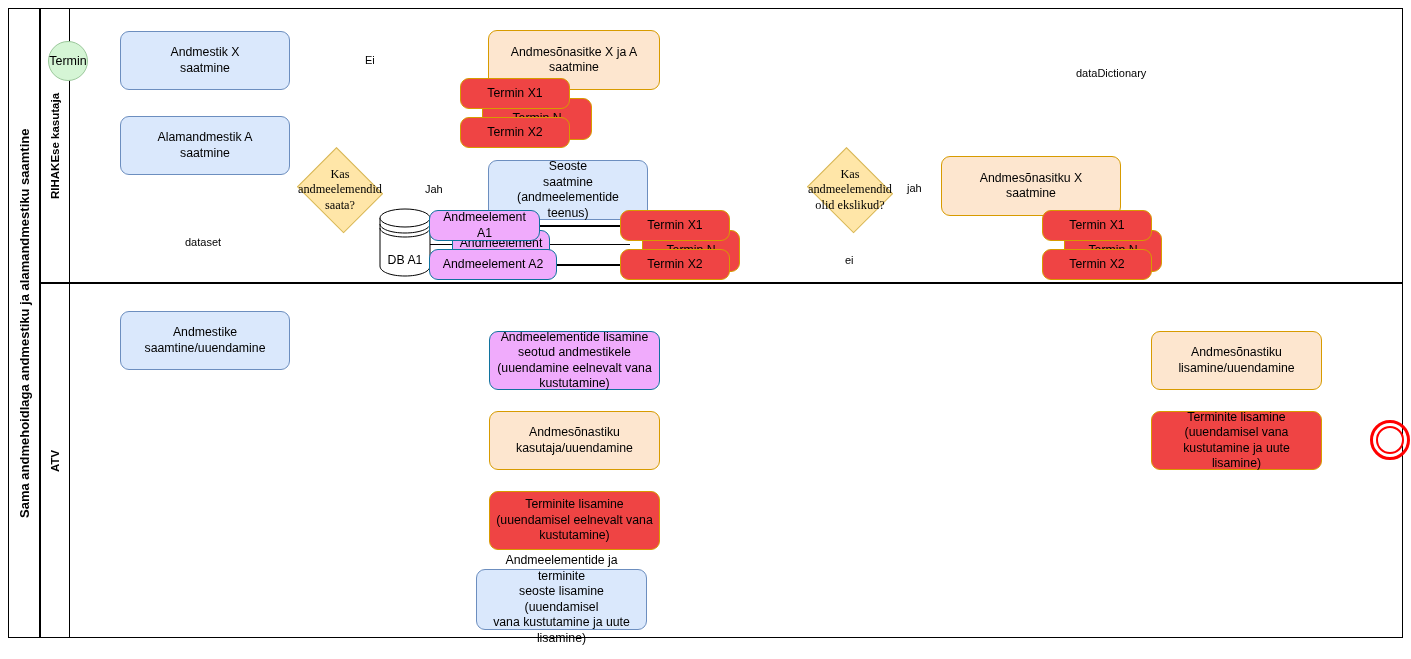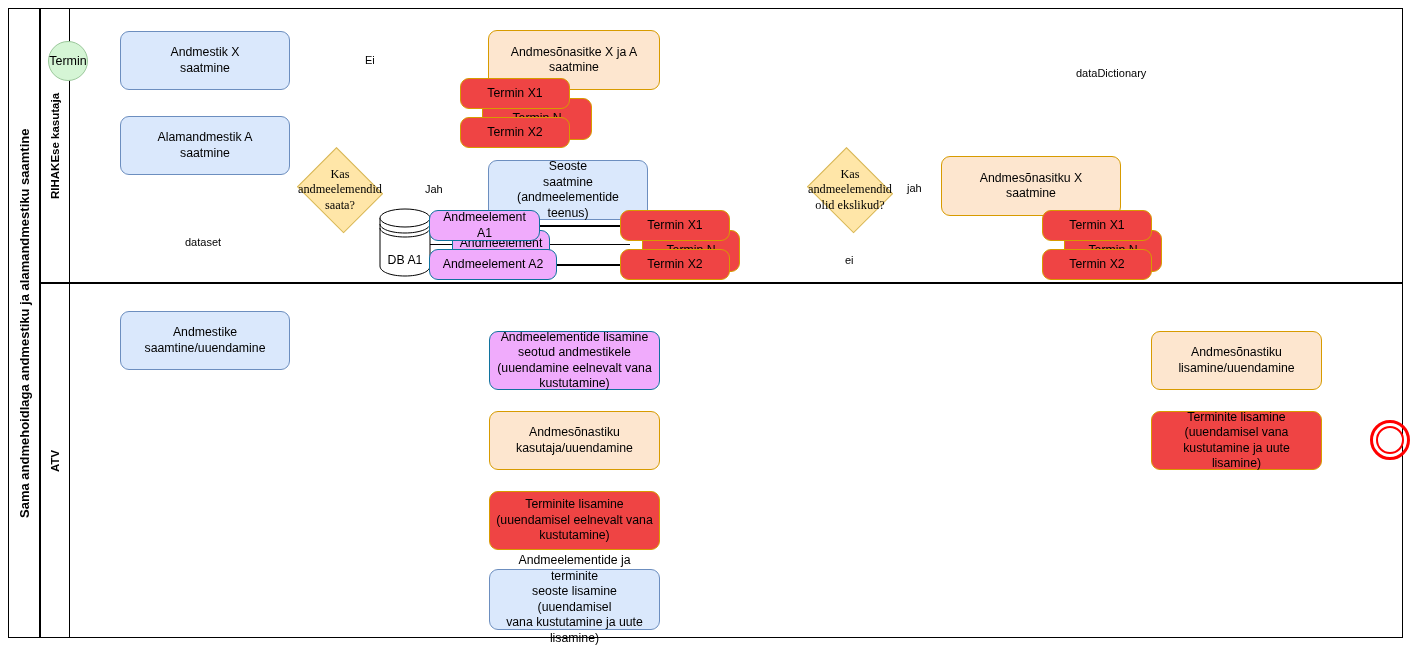--- a/index.html
+++ b/index.html
@@ -255,21 +255,21 @@
 (uuendamine eelnevalt vana
 kustutamine)</div>
 
   <div class="node orange-l" style="left:489px; top:411px; width:171px; height:59px;">Andmesõnastiku
 kasutaja/uuendamine</div>
 
   <div class="node orange-d" style="left:489px; top:491px; width:171px; height:59px;">Terminite lisamine
 (uuendamisel eelnevalt vana
 kustutamine)</div>
 
-  <div class="node blue" style="left:489px; top:569px; width:171px; height:61px;">Andmeelementide ja terminite
+  <div class="node blue" style="left:476px; top:569px; width:171px; height:61px;">Andmeelementide ja terminite
 seoste lisamine (uuendamisel
 vana kustutamine ja uute
 lisamine)</div>
 
 
   <div class="node orange-l" style="left:1151px; top:331px; width:171px; height:59px;">Andmesõnastiku
 lisamine/uuendamine</div>
 
   <div class="node orange-d" style="left:1151px; top:411px; width:171px; height:59px;">Terminite lisamine
 (uuendamisel vana

